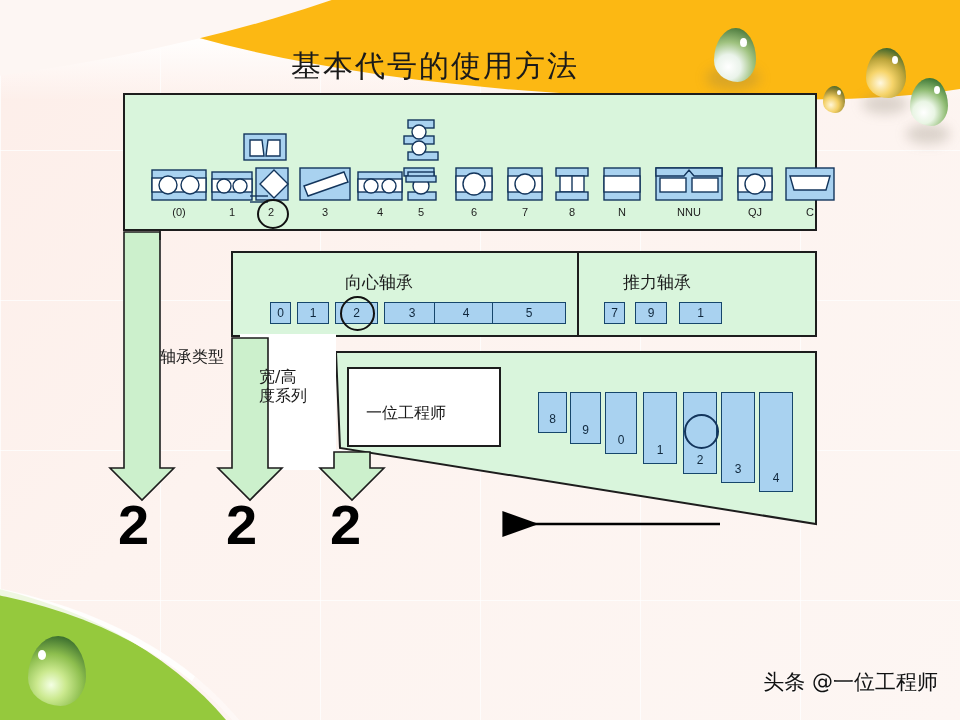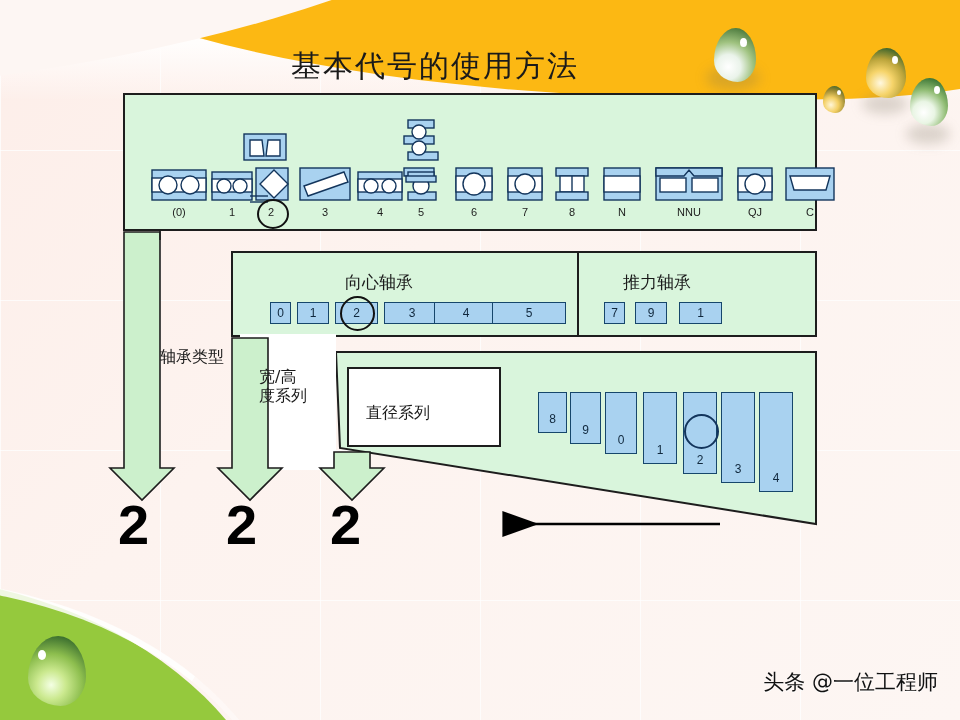--- a/index.html
+++ b/index.html
@@ -269,20 +269,20 @@
   <div class="barnum" style="left:605px;top:392px;width:30px;height:54px;">0</div>
   <div class="barnum" style="left:643px;top:392px;width:32px;height:64px;">1</div>
   <div class="barnum" style="left:683px;top:392px;width:32px;height:74px;">2</div>
   <div class="barnum" style="left:721px;top:392px;width:32px;height:83px;">3</div>
   <div class="barnum" style="left:759px;top:392px;width:32px;height:92px;">4</div>
   <div class="circ circ-blue" style="left:684px;top:414px;width:31px;height:31px;"></div>
 
   <div class="lbl cn-md" style="left:160px;top:348px;">轴承类型</div>
   <div class="lbl cn-md" style="left:259px;top:368px;">宽/高
 度系列</div>
-  <div class="lbl cn-md" style="left:366px;top:404px;">直径系列</div>
+  <div class="lbl cn-md" style="left:366px;top:404px;">一位工程师</div>
 
   <div class="bignum" style="left:118px;top:492px;">2</div>
   <div class="bignum" style="left:226px;top:492px;">2</div>
   <div class="bignum" style="left:330px;top:492px;">2</div>
 </div>
 
 <div id="watermark">头条 @一位工程师</div>
 
 </body></html>

